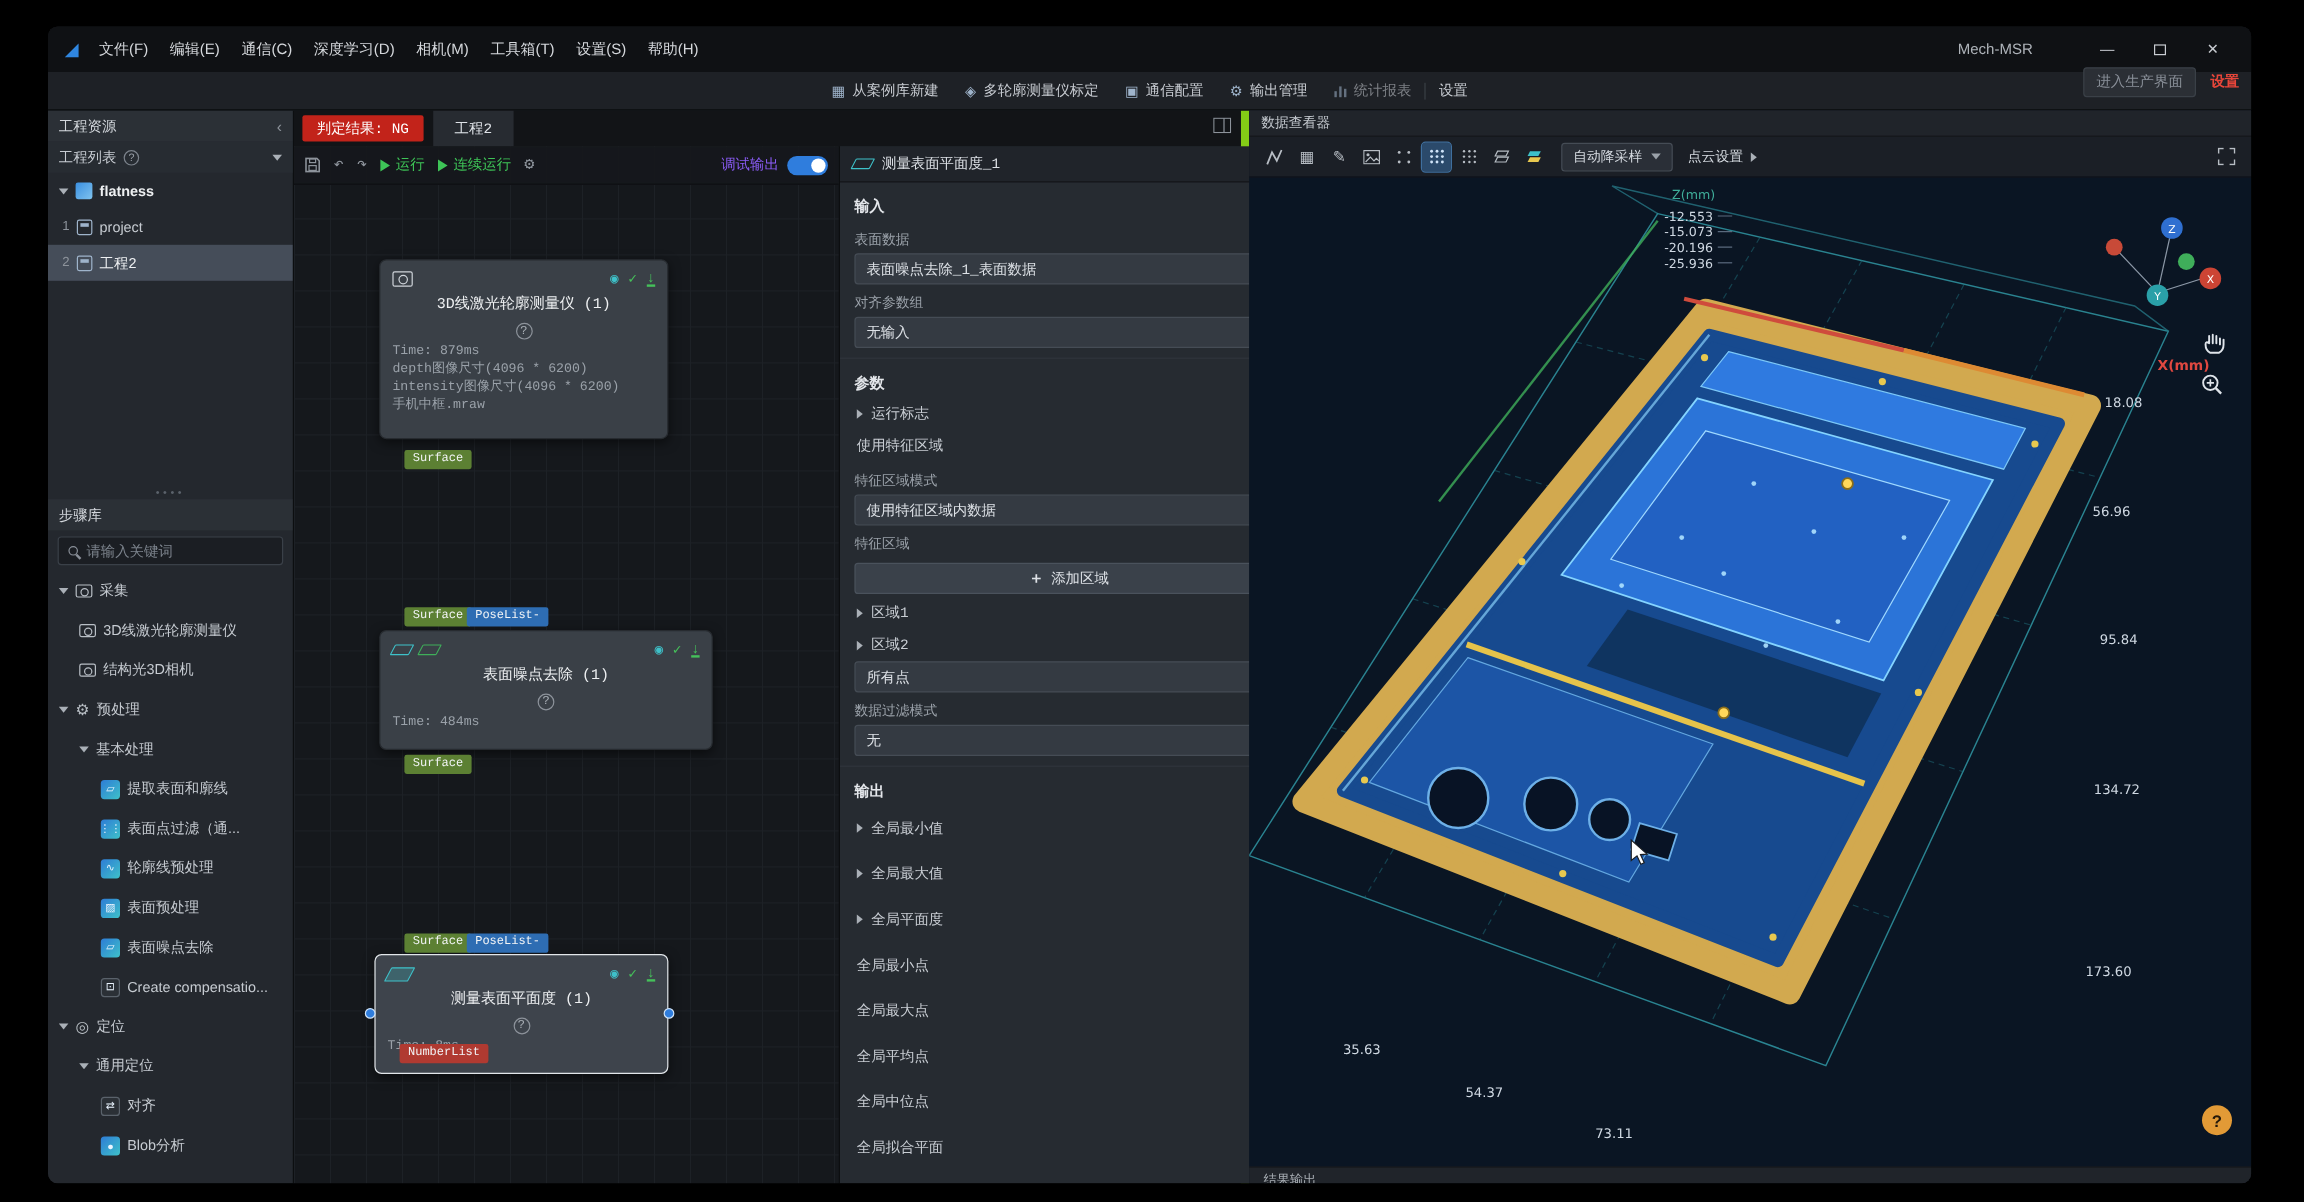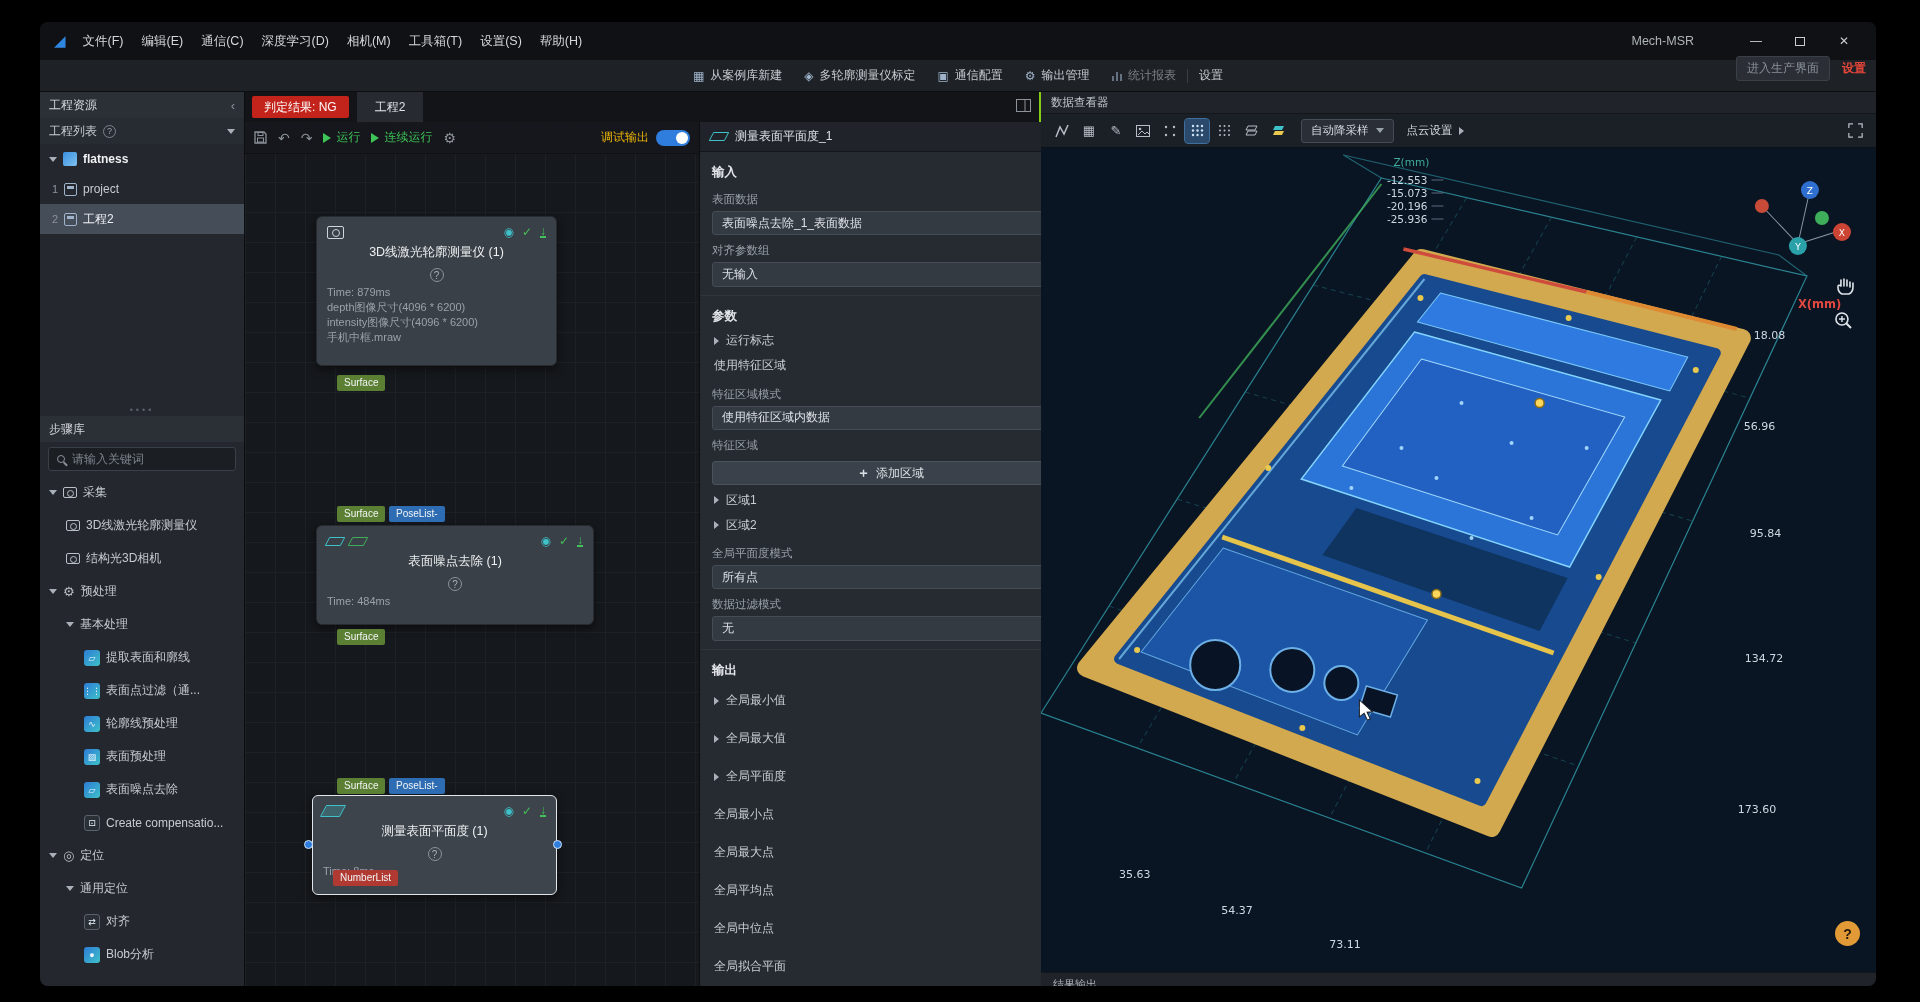--- a/index.html
+++ b/index.html
@@ -53,34 +53,34 @@
   .steps{flex:1;overflow:hidden;display:flex;flex-direction:column;}
   .steps .tree-row{height:33px;align-items:center;}
   .lvl1{padding-left:26px;}
   .lvl2{padding-left:44px;}
   .cam{width:14px;height:11px;border:1.5px solid #b9bfc6;border-radius:2px;position:relative;flex:none;}
   .cam::after{content:"";position:absolute;left:3px;top:1.5px;width:5px;height:5px;border:1.5px solid #b9bfc6;border-radius:50%;}
   .step-ico{width:16px;height:16px;border-radius:3px;background:linear-gradient(135deg,#2e7cd6,#3ec1c9);display:flex;align-items:center;justify-content:center;font-size:9px;color:#eaf4ff;flex:none;}
   .glyph{font-size:13px;color:#b8bec4;flex:none;}
 
   
-  .center{width:796px;display:flex;flex-direction:column;flex:none;border-right:2px solid #84cc16;}
+  .center{width:796px;display:flex;flex-direction:column;flex:none;border-right:7px solid #84cc16;font-family:Liberation Mono, monospace;}
   .tabstrip{height:30px;background:#121417;display:flex;align-items:center;flex:none;}
   .tab-red{height:22px;background:#c2231a;color:#fff;font-size:12px;display:flex;align-items:center;padding:0 12px;margin-left:7px;border-radius:2px;}
   .tab{height:30px;display:flex;align-items:center;padding:0 18px;background:#272b31;color:#dfe3e8;font-size:12px;margin-left:8px;}
   .layout-ic{margin-left:auto;margin-right:8px;color:#8d939b;}
   .center-body{flex:1;display:flex;min-height:0;}
 
   
   .canvas{width:455px;position:relative;background:#15181c;background-image:linear-gradient(#1d2126 1px,transparent 1px),linear-gradient(90deg,#1d2126 1px,transparent 1px);background-size:30px 30px;flex:none;overflow:hidden;border-right:1px solid #0c0e10;}
   .flowbar{position:absolute;top:0;left:0;right:0;height:32px;background:rgba(21,24,28,.93);border-bottom:1px solid #0e1013;display:flex;align-items:center;padding:0 9px;gap:11px;color:#aab0b7;font-size:12px;z-index:6;}
   .fb-ic{font-size:14px;color:#8d939b;display:flex;align-items:center;}
   .run{color:#3ec457;display:flex;gap:5px;align-items:center;}
   .tri-run{width:0;height:0;border-top:5px solid transparent;border-bottom:5px solid transparent;border-left:8px solid #3ec457;}
-  .dbg{margin-left:auto;display:flex;align-items:center;gap:7px;color:#eab308;}
+  .dbg{margin-left:auto;display:flex;align-items:center;gap:7px;color:#8b5cf6;}
   .toggle{width:34px;height:16px;border-radius:8px;background:#2f7ddd;position:relative;}
   .toggle i{position:absolute;right:2px;top:2px;width:12px;height:12px;border-radius:50%;background:#fff;}
   .links{position:absolute;inset:0;z-index:2;pointer-events:none;}
   .node{position:absolute;background:#3a4047;border:1px solid #272b30;border-radius:6px;box-shadow:0 3px 9px rgba(0,0,0,.5);padding:8px 10px;color:#c9ced4;z-index:3;}
   .node.sel{border-color:#e2e6ea;background:#3e444c;}
   .n-head{display:flex;align-items:center;gap:7px;}
   .n-ics{margin-left:auto;display:flex;gap:8px;align-items:center;font-size:12px;}
   .eye{color:#3ec1c9;}
   .okk{color:#45c05a;font-weight:bold;}
   .dl{color:#45c05a;border-bottom:2px solid #45c05a;line-height:10px;font-weight:bold;}
@@ -447,21 +447,20 @@
                   <path d="M1 3h10M4 3V1.5h4V3M2.5 3l.7 8.5h5.6L9.5 3" stroke="#9aa0a8" fill="none" stroke-width="1.1"></path>
                 </svg></span>
           </div>
           <div class="prow">
             <span class="tri-r"></span>
               <span>区域2</span>
             <span class="trash"><svg width="12" height="13" viewBox="0 0 12 13">
                   <path d="M1 3h10M4 3V1.5h4V3M2.5 3l.7 8.5h5.6L9.5 3" stroke="#9aa0a8" fill="none" stroke-width="1.1"></path>
                 </svg></span>
           </div>
-          <div class="f-label">全局平面度模式</div>
           <div class="sel-box">
               <span>所有点</span>
               <span class="ar"><span class="tri-sel"></span></span>
             </div>
           <div class="f-label">数据过滤模式</div>
           <div class="sel-box">
               <span>无</span>
               <span class="ar"><span class="tri-sel"></span></span>
             </div>
 

